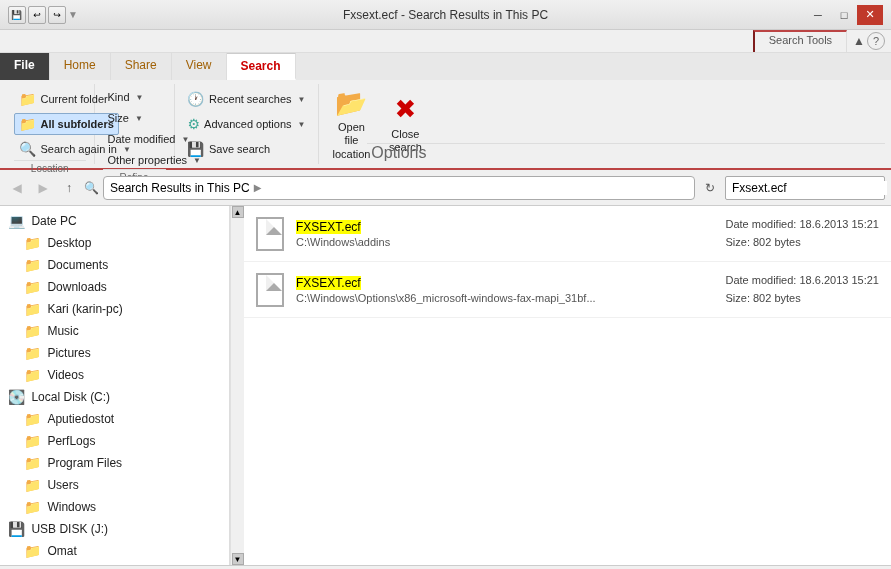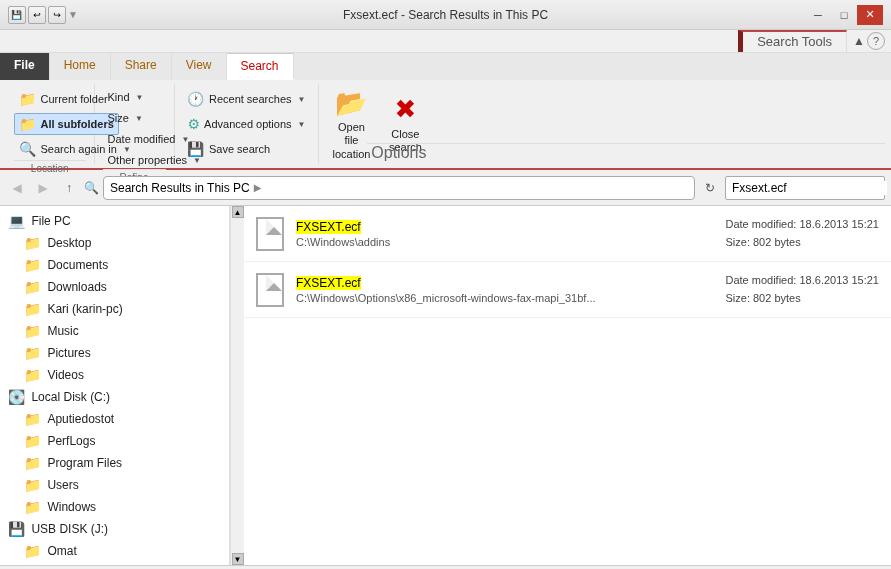--- a/index.html
+++ b/index.html
@@ -60,21 +60,21 @@
     .file-info { flex: 1; }
     .file-path { font-size: 11px; color: #555; margin-top: 2px; }
     .file-meta { font-size: 11px; color: #444; line-height: 1.6; }
 
     
     .status-bar { height: 24px; background: #f0f0f0; border-top: 1px solid #ccc; display: flex; align-items: center; padding: 0 10px; justify-content: space-between; }
     .status-view-btns { display: flex; gap: 2px; }
     .view-btn { width: 20px; height: 18px; border: 1px solid #aaa; background: #e8e8e8; display: flex; align-items: center; justify-content: center; font-size: 10px; cursor: pointer; }
     .tab-row { display: flex; background: #e8e8e8; }
     .tab-item { padding: 5px 14px; font-size: 12px; cursor: pointer; color: #a16207; border-right: 1px solid #ddd; }
-    .tab-item.active { background: white; color: #c00; font-weight: normal; border-top: 1px solid #ccc; border-bottom: 2px solid white; }
+    .tab-item.active { background: white; color: #c00; font-weight: bold; border-top: 1px solid #ccc; border-bottom: 2px solid white; }
 
     .ribbon-container { border-bottom: 2px solid #b44; }
 
     .highlight { background: #ffff00; }
 
     .dropdown-arrow { font-size: 8px; color: #555; margin-left: 2px; }
 
     .file-generic-icon { 
       width: 28px; 
       height: 34px; 
@@ -112,21 +112,21 @@
     <button class="title-bar-btn">─</button>
     <button class="title-bar-btn">□</button>
     <button class="title-bar-btn close">✕</button>
   </div>
 </div>
 
 <div class="ribbon-container">
 
   <div style="display:flex; background:#f0f0f0; border-bottom:1px solid #ddd;">
     <div style="flex:1;"></div>
-    <div style="padding:2px 14px; font-size:13px; color:#555; border-left:5px solid #7f1d1d; border-right:1px solid #ddd; border-top: 2px solid #b44; margin-left: 20px;">Search Tools</div>
+    <div style="padding:2px 14px; font-size:11px; color:#555; border-left:2px solid #7f1d1d; border-right:1px solid #ddd; border-top: 2px solid #b44; margin-left: 20px;">Search Tools</div>
     <div style="flex:0; padding:2px 6px; display:flex; align-items:center; gap:2px;">
       <span style="font-size:12px; color:#555; cursor:pointer;">▲</span>
       <span style="width:18px;height:18px;border:1px solid #aaa;border-radius:50%;display:inline-flex;align-items:center;justify-content:center;font-size:11px;color:#666;cursor:pointer;">?</span>
     </div>
   </div>
 
   <div class="tab-row">
     <div class="tab-item" style="background:#404040;color:white;font-weight:bold;">File</div>
     <div class="tab-item">Home</div>
     <div class="tab-item">Share</div>
@@ -225,21 +225,21 @@
 
   </div>
 </div>
 
 <div class="main" style="height: calc(100vh - 30px - 32px - 88px - 36px - 24px); min-height: 330px;">
 
   <div class="sidebar">
 
   <div class="sidebar-item">
         <span class="folder-icon">💻</span>
-        <span class="label">File PC</span>
+        <span class="label">Date PC</span>
       </div>
       <div class="sidebar-item indent1">
         <span class="folder-icon">📁</span>
         <span class="label">Desktop</span>
       </div>
       <div class="sidebar-item indent1">
         <span class="folder-icon">📁</span>
         <span class="label">Documents</span>
       </div>
       <div class="sidebar-item indent1">

